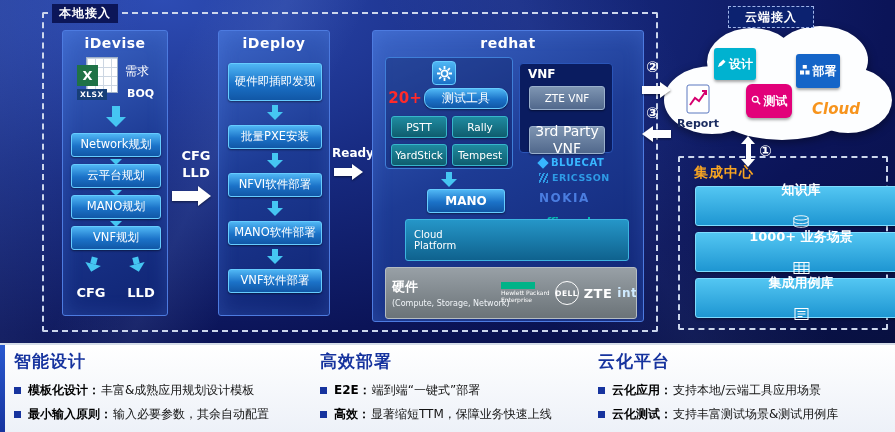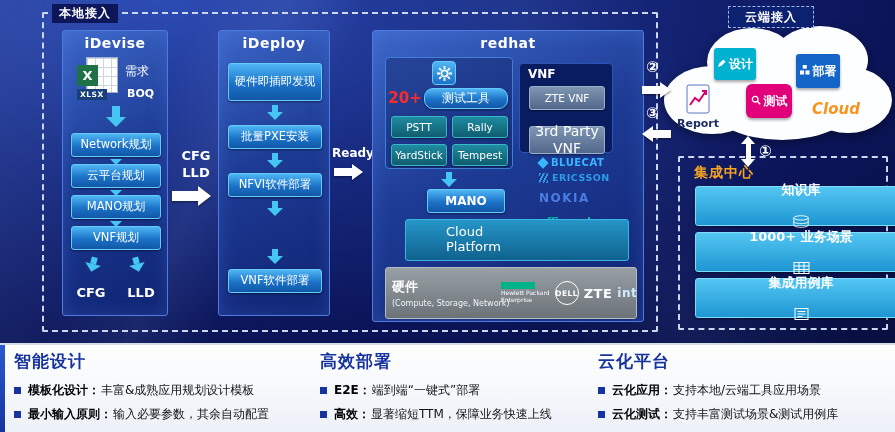--- a/index.html
+++ b/index.html
@@ -136,20 +136,21 @@
       <div class="bluebox" style="left:9px;top:94px;width:94px;height:24px;">批量PXE安装</div>
       <div class="arrow-down sm" style="left:48px;top:122px;">
           <span class="shaft"></span>
           <span class="head"></span>
         </div>
       <div class="bluebox" style="left:9px;top:142px;width:94px;height:24px;">NFVI软件部署</div>
       <div class="arrow-down sm" style="left:48px;top:170px;">
           <span class="shaft"></span>
           <span class="head"></span>
         </div>
+      <div class="bluebox" style="left:9px;top:190px;width:94px;height:24px;">MANO软件部署</div>
       <div class="arrow-down sm" style="left:48px;top:218px;">
           <span class="shaft"></span>
           <span class="head"></span>
         </div>
       <div class="bluebox" style="left:9px;top:238px;width:94px;height:24px;">VNF软件部署</div>
     </div>
 
     <div style="position:absolute;left:332px;top:146px;width:40px;text-align:center;color:#fff;font-weight:bold;font-size:12px;">Ready</div>
     <div class="arrow-right sm" style="left:334px;top:164px;">
         <span class="shaft"></span>
@@ -193,21 +194,21 @@
         <div><span style="color:#00c2b2;font-weight:bold;font-size:11px;">affirmed</span></div>
       </div>
 
       <div class="arrow-down sm" style="left:68px;top:141px;">
           <span class="shaft"></span>
           <span class="head"></span>
         </div>
       <div class="bluebox" style="left:54px;top:158px;width:78px;height:24px;font-weight:bold;font-size:12px;">MANO</div>
 
       <div style="position:absolute;left:32px;top:188px;width:224px;height:42px;background:linear-gradient(180deg,#2596c8 0%,#0f628e 100%);border:1px solid #3db4e0;border-radius:3px;display:flex;align-items:center;padding:0 8px;gap:8px;">
-        <div style="width:54px;color:#fff;font-size:13px;line-height:1.15;margin-left:32px;">Cloud Platform</div>
+        <div style="width:54px;color:#fff;font-size:10px;line-height:1.15;">Cloud Platform</div>
       </div>
 
       <div style="position:absolute;left:12px;top:236px;width:252px;height:52px;background:linear-gradient(180deg,#98a0a6 0%,#6b7378 100%);border:1px solid #b4bcc2;border-radius:3px;display:flex;align-items:center;padding:0 6px;gap:5px;overflow:hidden;">
         <div style="width:104px;flex:none;">
           <div style="color:#fff;font-weight:bold;font-size:13px;">硬件</div>
           <div style="color:#f0f4f8;font-size:8px;margin-top:3px;white-space:nowrap;">(Compute, Storage, Network)</div>
         </div>
         <div style="display:flex;align-items:center;gap:5px;">
           <span class="hpe">
               <span class="hpe-bar"></span>

